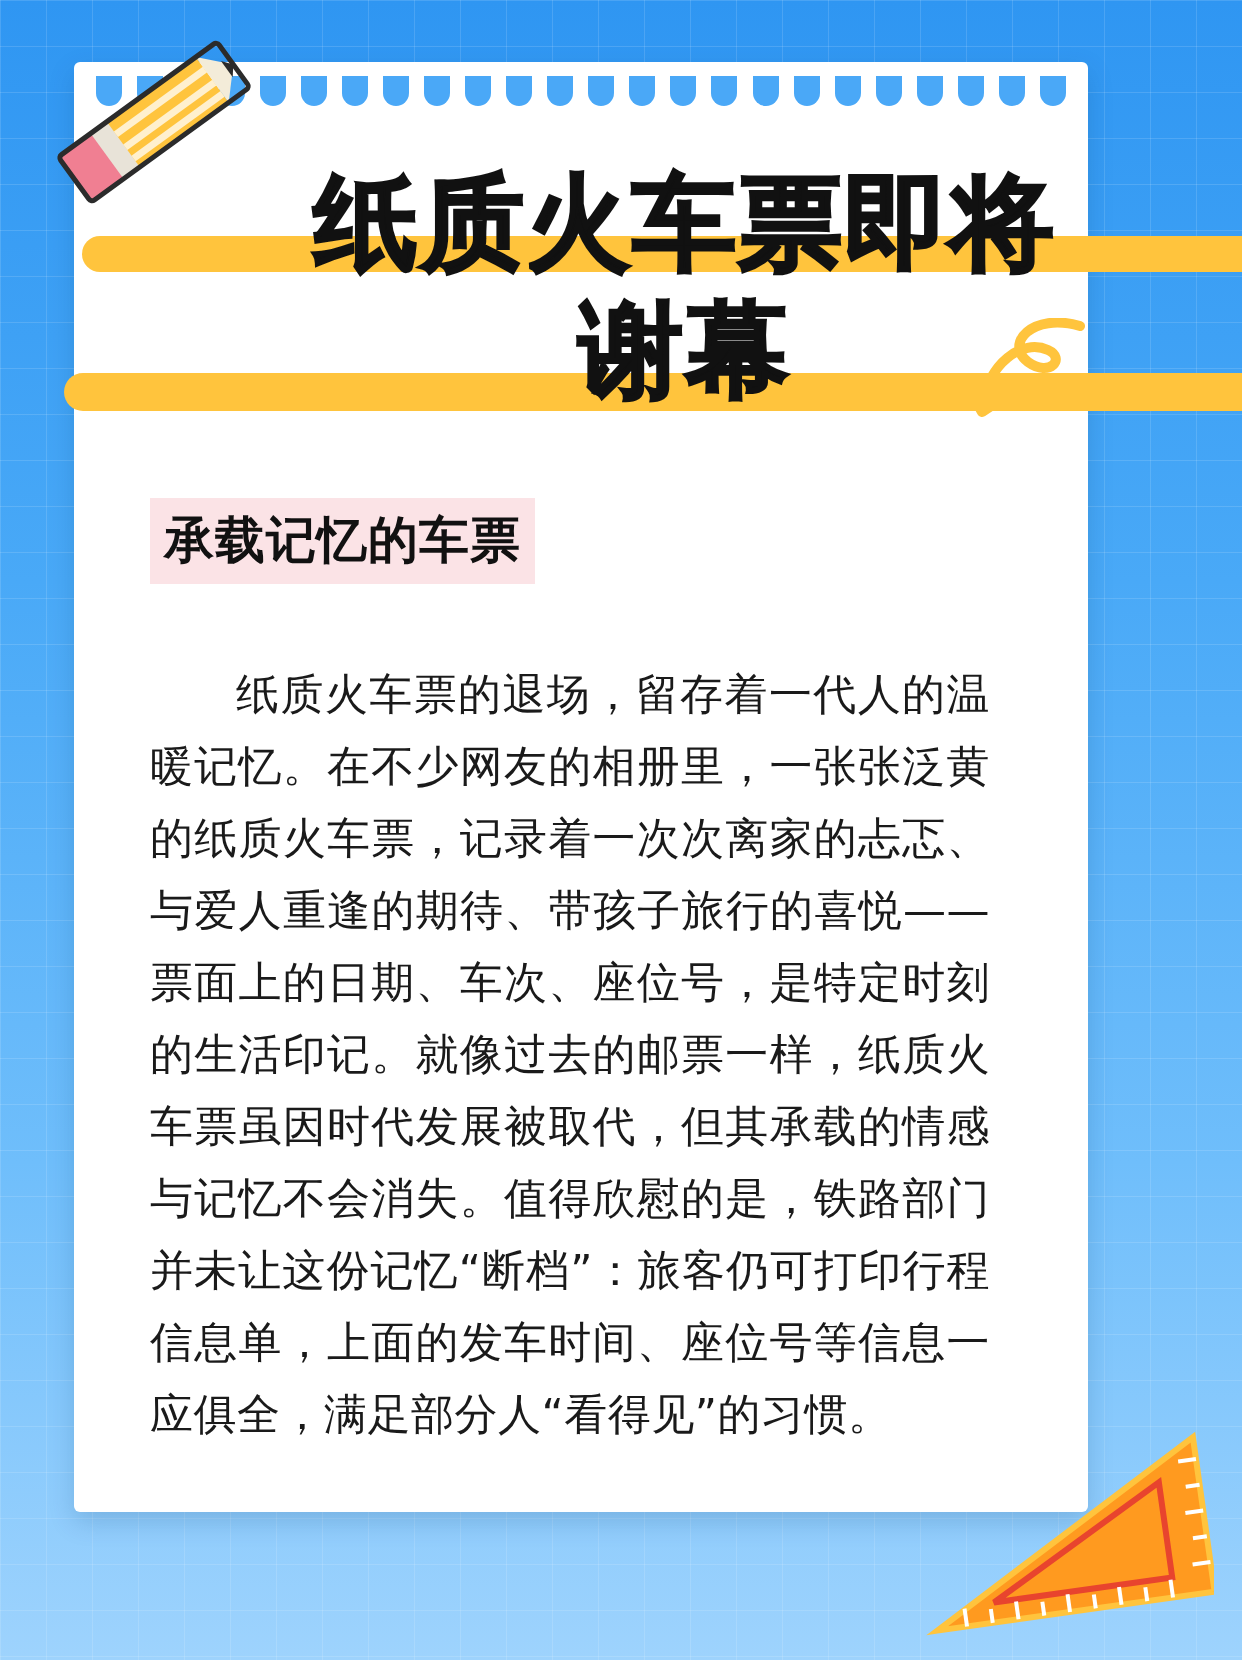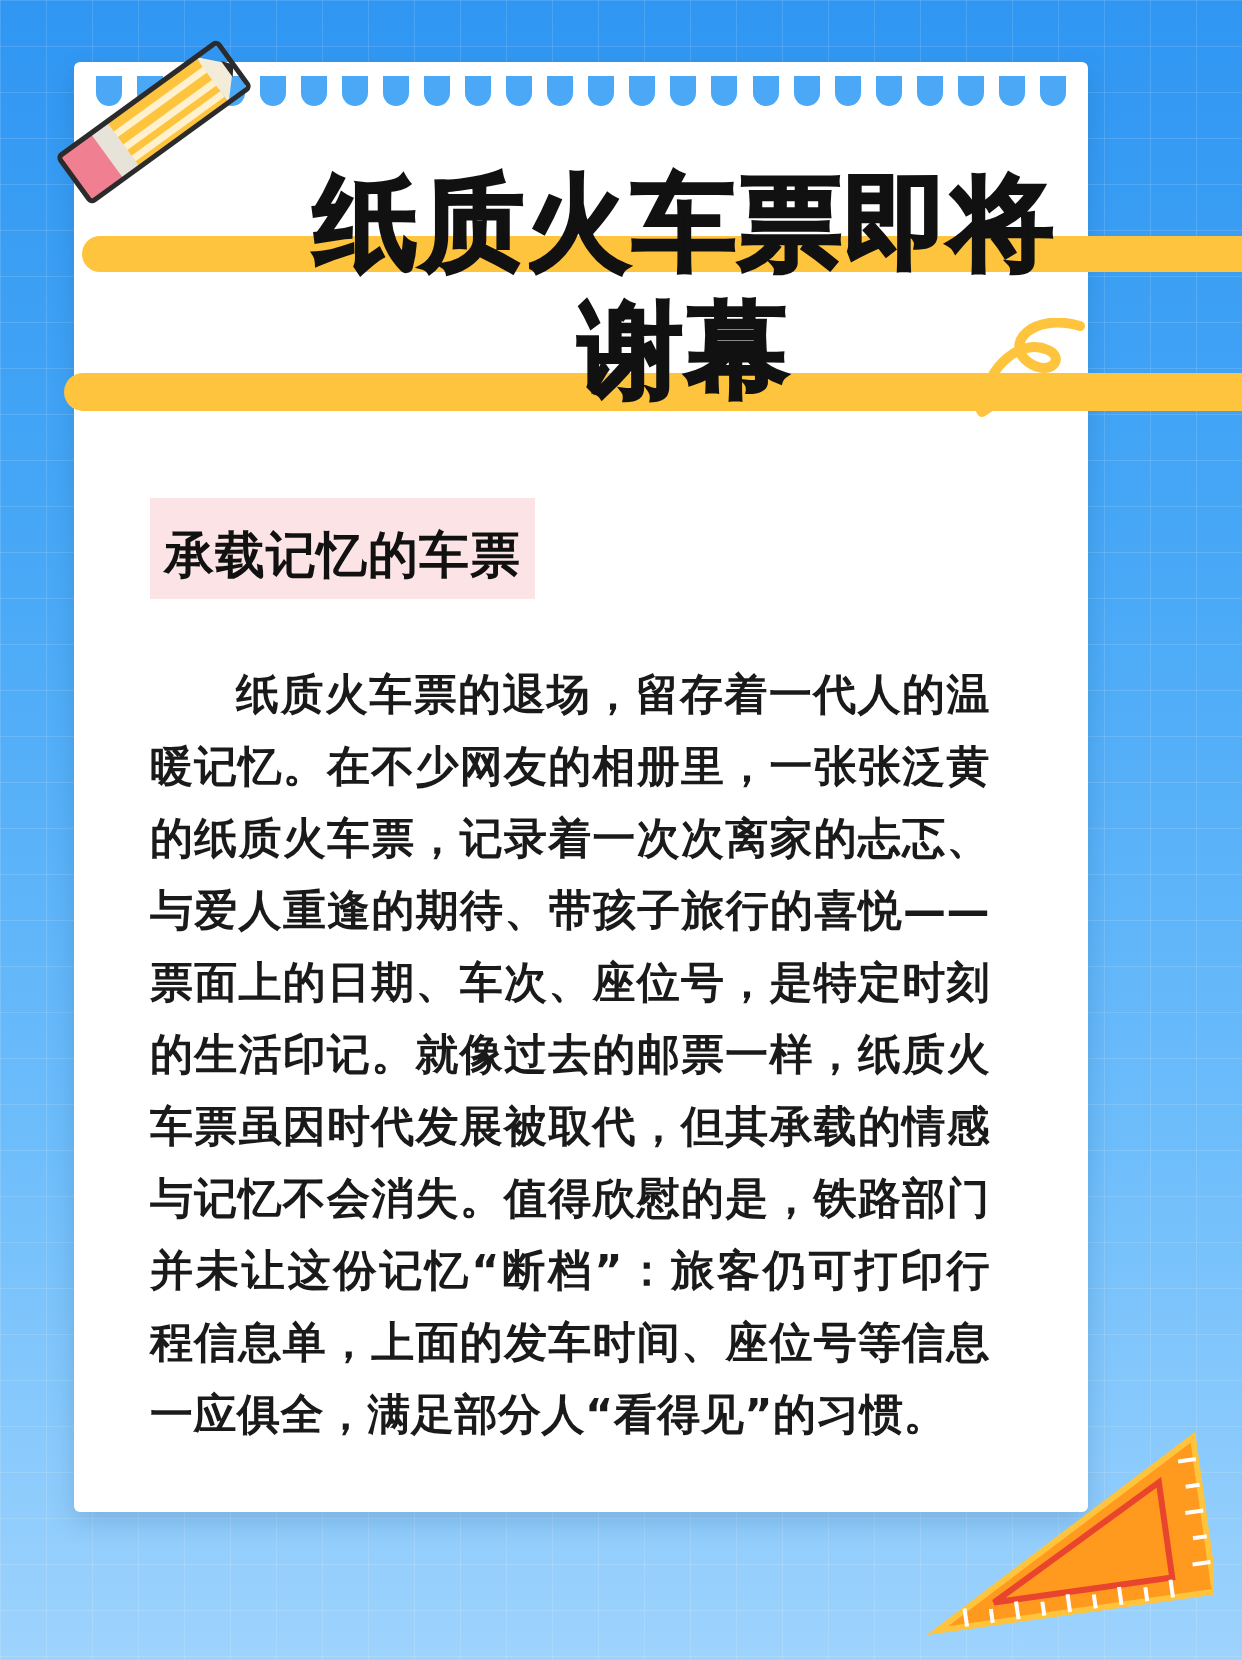--- a/index.html
+++ b/index.html
@@ -135,35 +135,35 @@
 
   
   .subheading {
     position: absolute;
     left: 150px;
     top: 498px;
     font-size: 50px;
     font-weight: bold;
     color: #111111;
     background: #fbe3e6;
-    padding: 24px 14px 10px 14px;
+    padding: 9px 14px 10px 14px;
     letter-spacing: 1px;
     font-family: "DejaVu Sans", "Liberation Sans", sans-serif;
   }
 
   
   .body-text {
     position: absolute;
     left: 150px;
     top: 658px;
     width: 840px;
     font-size: 43px;
     line-height: 72px;
     color: #1a1a1a;
-    font-weight: bold;
+    font-weight: normal;
     text-align: justify;
     text-indent: 86px;
     font-family: "DejaVu Sans", "Liberation Sans", sans-serif;
     letter-spacing: 0.5px;
   }
 </style>
 </head>
 <body>
 
 <div class="bg">

